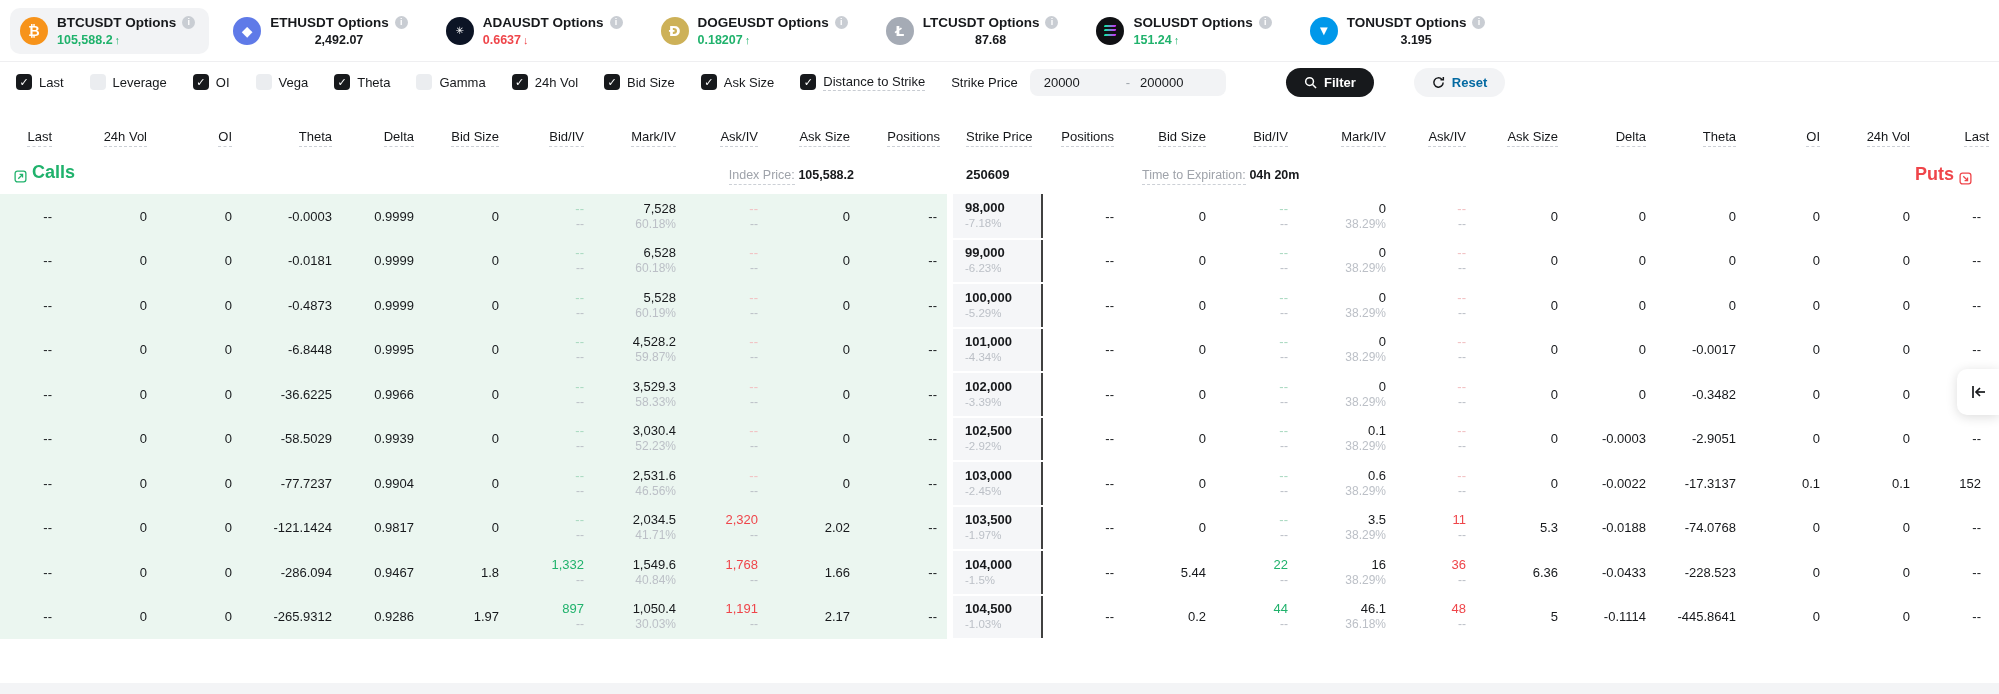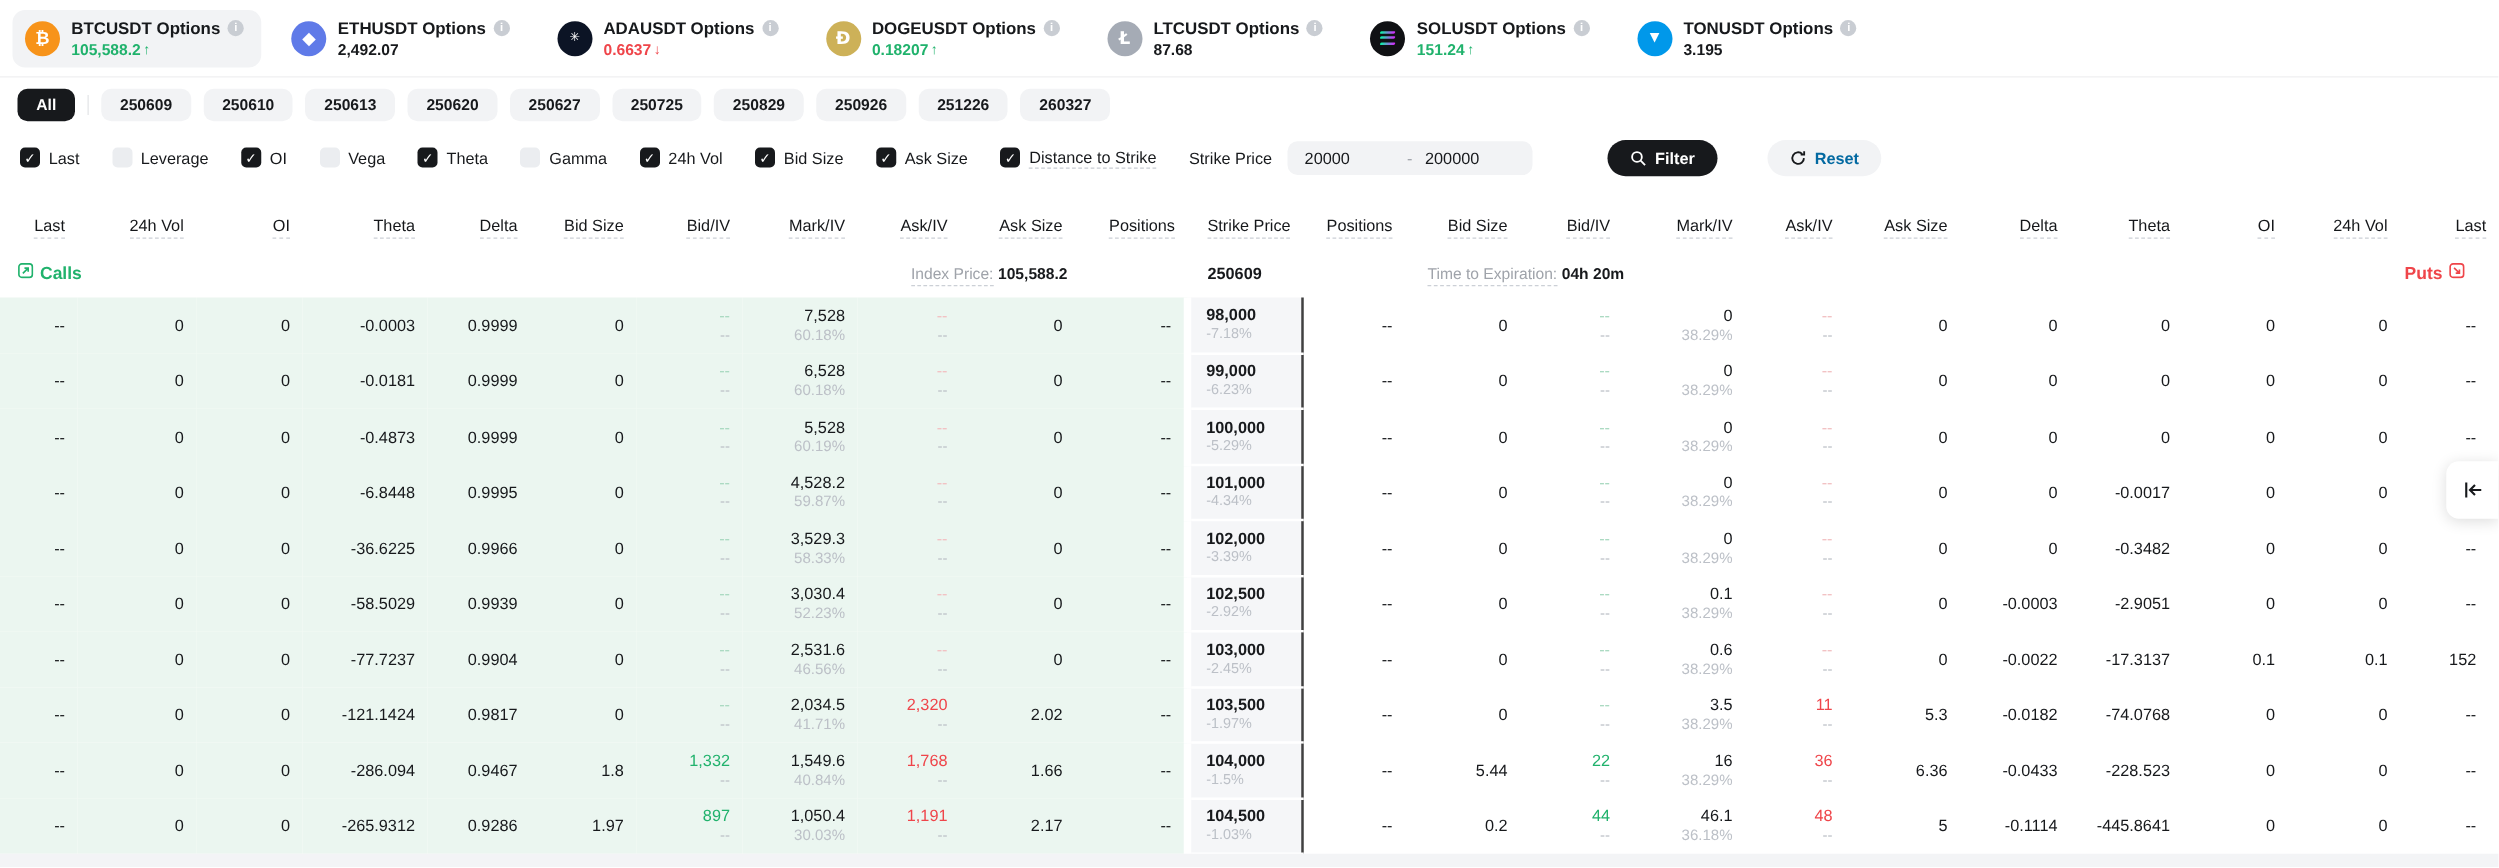--- a/index.html
+++ b/index.html
@@ -13,21 +13,21 @@
   .asset-tab.selected { background:#f2f3f5; }
   .coin { width:28px; height:28px; border-radius:50%; display:flex; align-items:center; justify-content:center; color:#fff; font-size:14px; font-weight:700; font-family:"DejaVu Sans",sans-serif; flex:0 0 auto; }
   .coin .small-glyph { font-size:10px; }
   .sol-bars { display:flex; flex-direction:column; }
   .sol-bars div { width:12px; height:2.4px; margin:1.2px 0; border-radius:1px; transform:skewX(-22deg); background:linear-gradient(90deg,#00ffa3,#dc1fff); }
   .asset-title { font-size:13.5px; font-weight:700; display:flex; align-items:center; white-space:nowrap; }
   .info-dot { display:inline-flex; width:13px; height:13px; border-radius:50%; background:#c9cdd3; color:#fff; font-size:9px; font-weight:700; align-items:center; justify-content:center; margin-left:6px; font-style:normal; }
   .asset-price { font-size:12.5px; font-weight:600; margin-top:3px; display:flex; align-items:center; gap:2px; }
   .asset-price.up { color:#20b26c; }
   .asset-price.down { color:#ef454a; }
-  .asset-price.flat { color:#17191c; }
+  .asset-price.flat { color:#17191c;justify-content:center; }
   .arrow { font-size:11px; }
 
   
   .daterow { height:44px; display:flex; align-items:center; padding-left:14px; gap:10px; }
   .pill { background:#f2f3f5; border-radius:8px; padding:6px 15px; font-size:12.5px; font-weight:600; color:#17191c; cursor:pointer; white-space:nowrap; }
   .pill.selected { background:#17191c; color:#fff; font-weight:700; }
   .vdiv { width:1px; height:16px; background:#e3e5e8; }
 
   
   .filterrow { height:40px; display:flex; align-items:center; padding-left:16px; gap:26px; }
@@ -45,21 +45,21 @@
   .btn.dark { background:#17191c; color:#fff; margin-left:34px; }
   .btn.light { background:#f2f3f5; color:#0369a1; margin-left:14px; }
 
   
   table.grid { border-collapse:collapse; table-layout:fixed; width:1999px; margin-top:14px; }
   th { font-size:13px; font-weight:500; color:#15171a; text-align:right; padding:0 10px 10px 0; vertical-align:bottom; height:38px; white-space:nowrap; }
   th.left { text-align:left; padding-left:16px; }
   .dashed { border-bottom:1px dashed #ccd0d6; padding-bottom:2px; }
   .subhead-row td { height:40px; vertical-align:middle; font-size:13px; }
   .sh-calls { padding-left:14px; }
-  .badge { display:inline-flex; align-items:flex-start; gap:5px; font-size:14px; font-weight:600; }
+  .badge { display:inline-flex; align-items:flex-end; gap:5px; font-size:18px; font-weight:600; }
   .badge.calls { color:#20b26c; }
   .badge.puts { color:#ef454a; }
   .sh-index { text-align:right; padding-right:6px; white-space:nowrap; }
   .muted { color:#9fa3aa; font-size:12.5px; }
   .dark-val { color:#17191c; font-weight:600; font-size:12.5px; }
   .sh-date { padding-left:16px; font-size:15px; font-weight:700; white-space:nowrap; }
   .sh-tte { padding-left:100px; white-space:nowrap; }
   .sh-puts { text-align:right; padding-right:27px; }
 
   tbody tr { height:44.5px; }
@@ -189,34 +189,20 @@
             <span>TONUSDT Options</span>
             <i class="info-dot">i</i>
           </div>
           <div class="asset-price flat">
             <span>3.195</span>
           </div>
         </div>
       </div>
     </div>
 
-  <div class="daterow" id="daterow">
-      <div class="pill selected">All</div>
-      <span class="vdiv"></span>
-      <div class="pill">250609</div>
-      <div class="pill">250610</div>
-      <div class="pill">250613</div>
-      <div class="pill">250620</div>
-      <div class="pill">250627</div>
-      <div class="pill">250725</div>
-      <div class="pill">250829</div>
-      <div class="pill">250926</div>
-      <div class="pill">251226</div>
-      <div class="pill">260327</div>
-    </div>
 
   <div class="filterrow">
     <div id="checkboxes" style="display:flex;align-items:center;gap:26px;">
         <label class="cb-item">
           <span class="cb-box checked">✓</span>
           <span class="cb-label">Last</span>
         </label>
         <label class="cb-item">
           <span class="cb-box"></span>
           <span class="cb-label">Leverage</span>
@@ -830,21 +816,21 @@
               <span class="sub">38.29%</span>
             </div>
           </td>
           <td class="cell num ">
             <div class="stack">
               <span class="top red">11</span>
               <span class="sub">--</span>
             </div>
           </td>
           <td class="cell num ">5.3</td>
-          <td class="cell num ">-0.0182</td>
+          <td class="cell num ">-0.0188</td>
           <td class="cell num ">-74.0768</td>
           <td class="cell num ">0</td>
           <td class="cell num ">0</td>
           <td class="cell num edge">--</td>
         </tr>
         <tr>
           <td class="cell num calls">--</td>
           <td class="cell num calls">0</td>
           <td class="cell num calls">0</td>
           <td class="cell num calls">-286.094</td>

